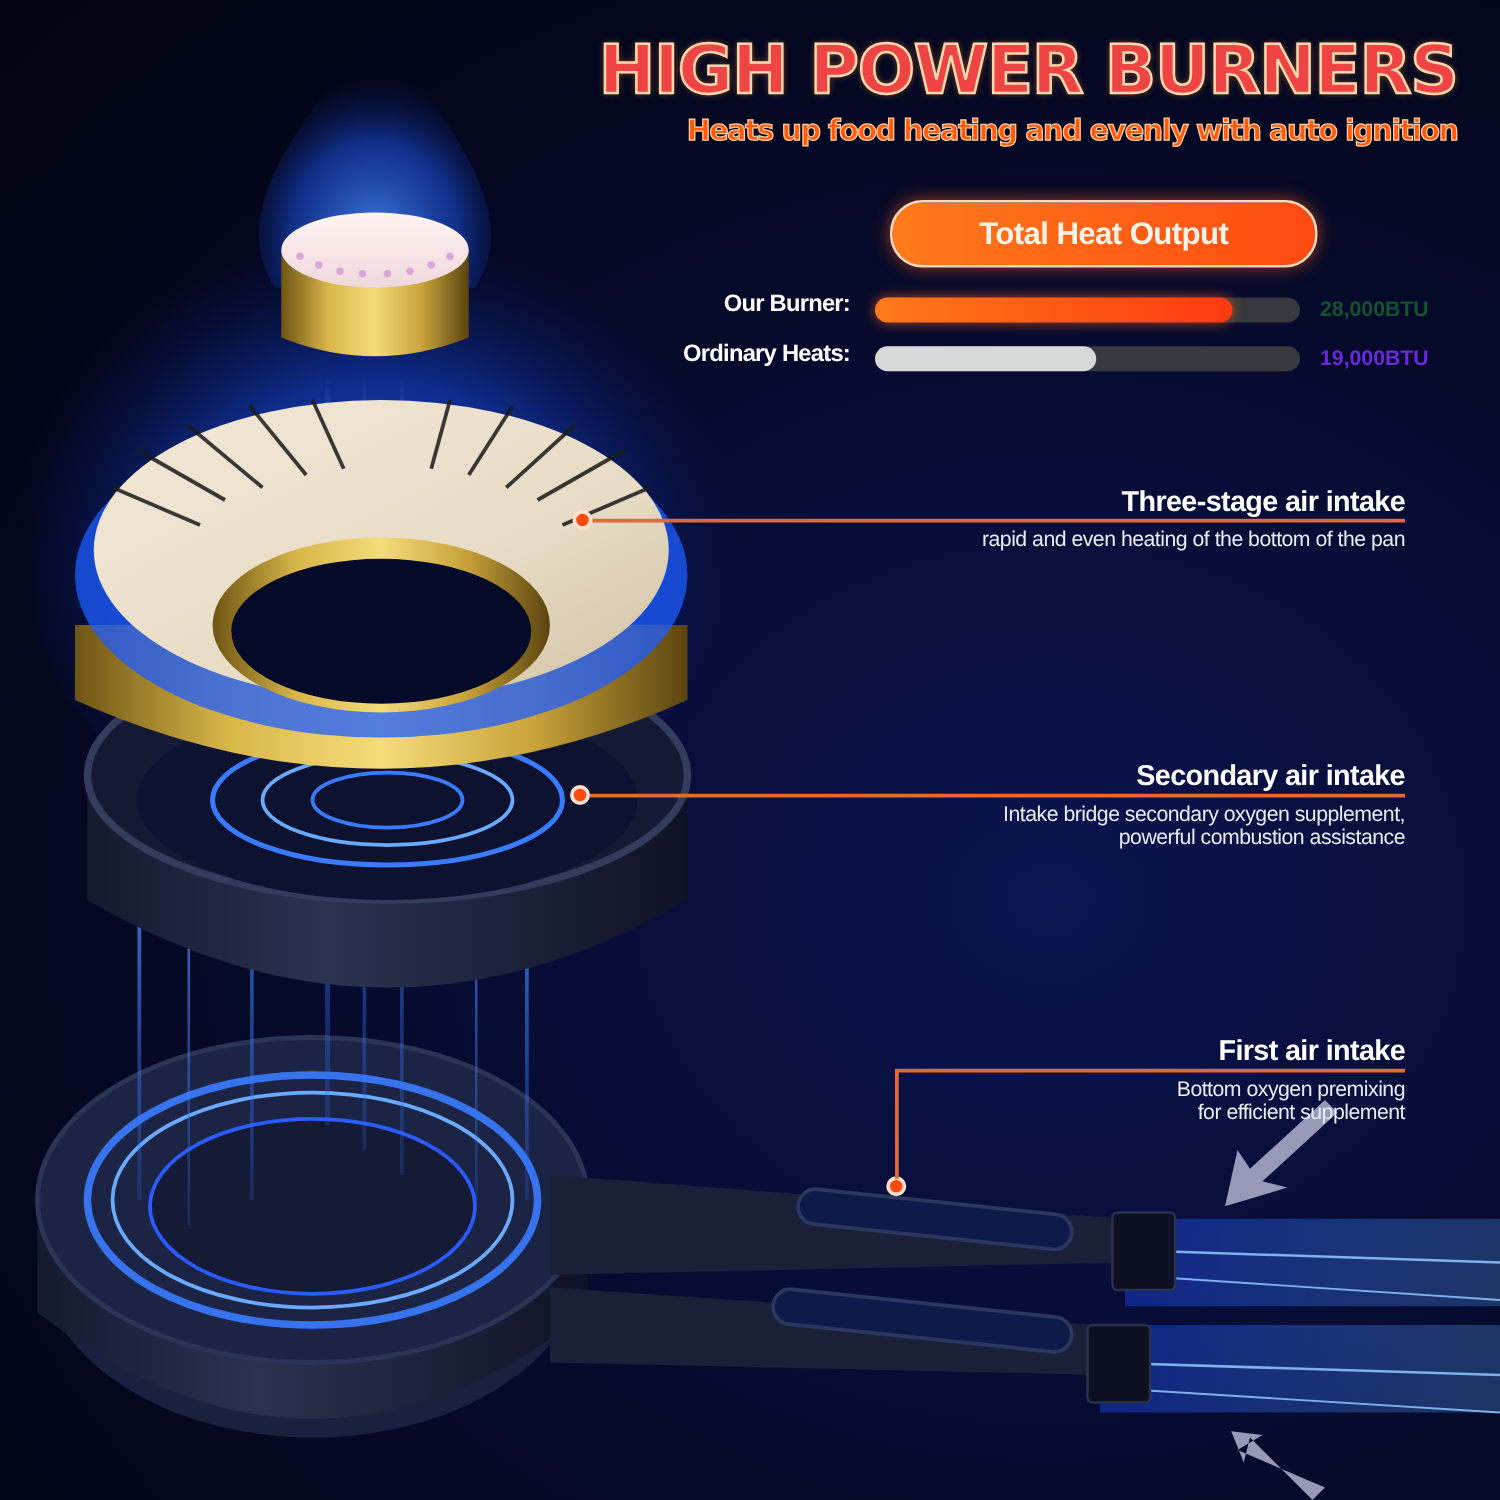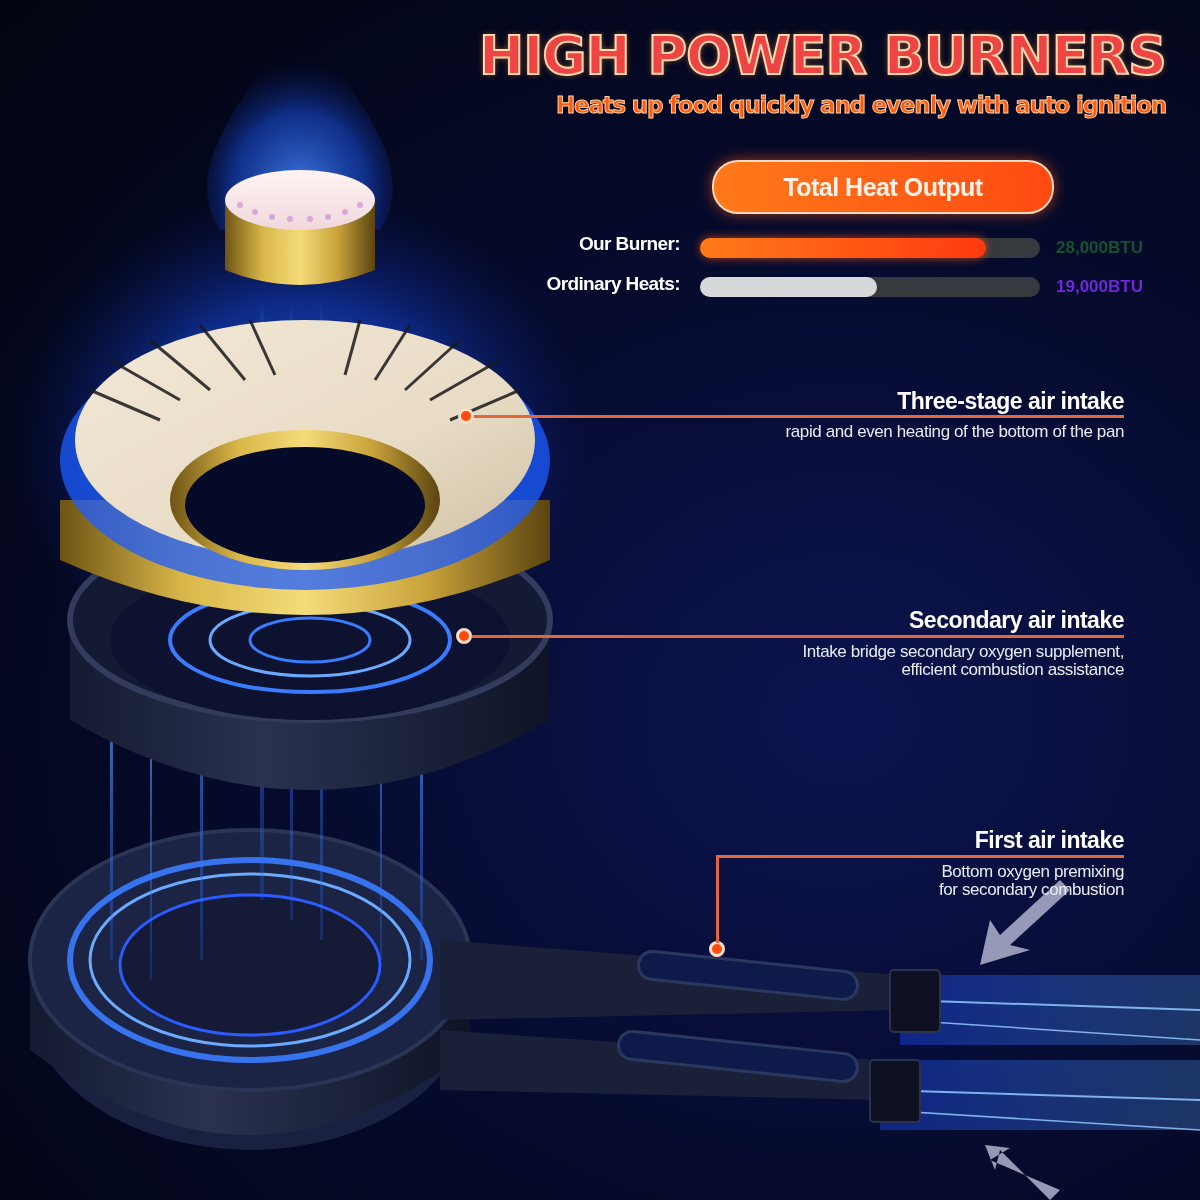--- a/index.html
+++ b/index.html
@@ -187,21 +187,21 @@
       <circle cx="272" cy="217" r="3"></circle>
     <circle cx="290" cy="219" r="3"></circle>
       <circle cx="310" cy="219" r="3"></circle>
       <circle cx="328" cy="217" r="3"></circle>
     <circle cx="345" cy="212" r="3"></circle>
       <circle cx="360" cy="205" r="3"></circle>
   </g>
 </svg>
 
 <div class="title">HIGH POWER BURNERS</div>
-<div class="subtitle">Heats up food quickly and evenly with auto ignition</div>
+<div class="subtitle">Heats up food heating and evenly with auto ignition</div>
 
 <div class="pill">
   <span>Total Heat Output</span>
 </div>
 
 <div class="bar-label" style="top:233px">Our Burner:</div>
 <div class="bar-track" style="top:238px">
   <div class="bar-fill" style="width:84%; background:linear-gradient(90deg,#ff7a1a,#ff3a10); box-shadow:0 0 10px rgba(255,90,20,.7);"></div>
 </div>
 <div class="bar-value" style="top:238px; color:#14532d">28,000BTU</div>
@@ -217,23 +217,23 @@
 <div class="callout-title" style="top:388px">Three-stage air intake</div>
 <div class="callout-desc" style="top:423px">
   <div>rapid and even heating of the bottom of the pan</div>
 </div>
 
 <div class="callout-dot" style="left:456px; top:628px"></div>
 <div class="callout-line" style="left:472px; top:635px; width:652px"></div>
 <div class="callout-title" style="top:607px">Secondary air intake</div>
 <div class="callout-desc" style="top:643px">
   <div>Intake bridge secondary oxygen supplement,</div>
-  <div>efficient combustion assistance</div>
+  <div>powerful combustion assistance</div>
 </div>
 
 <div class="callout-dot" style="left:709px; top:941px"></div>
 <div class="callout-vline" style="left:716px; top:857px; height:86px"></div>
 <div class="callout-line" style="left:716px; top:855px; width:408px"></div>
 <div class="callout-title" style="top:827px">First air intake</div>
 <div class="callout-desc" style="top:863px">
   <div>Bottom oxygen premixing</div>
-  <div>for secondary combustion</div>
+  <div>for efficient supplement</div>
 </div>
 
 </body></html>

